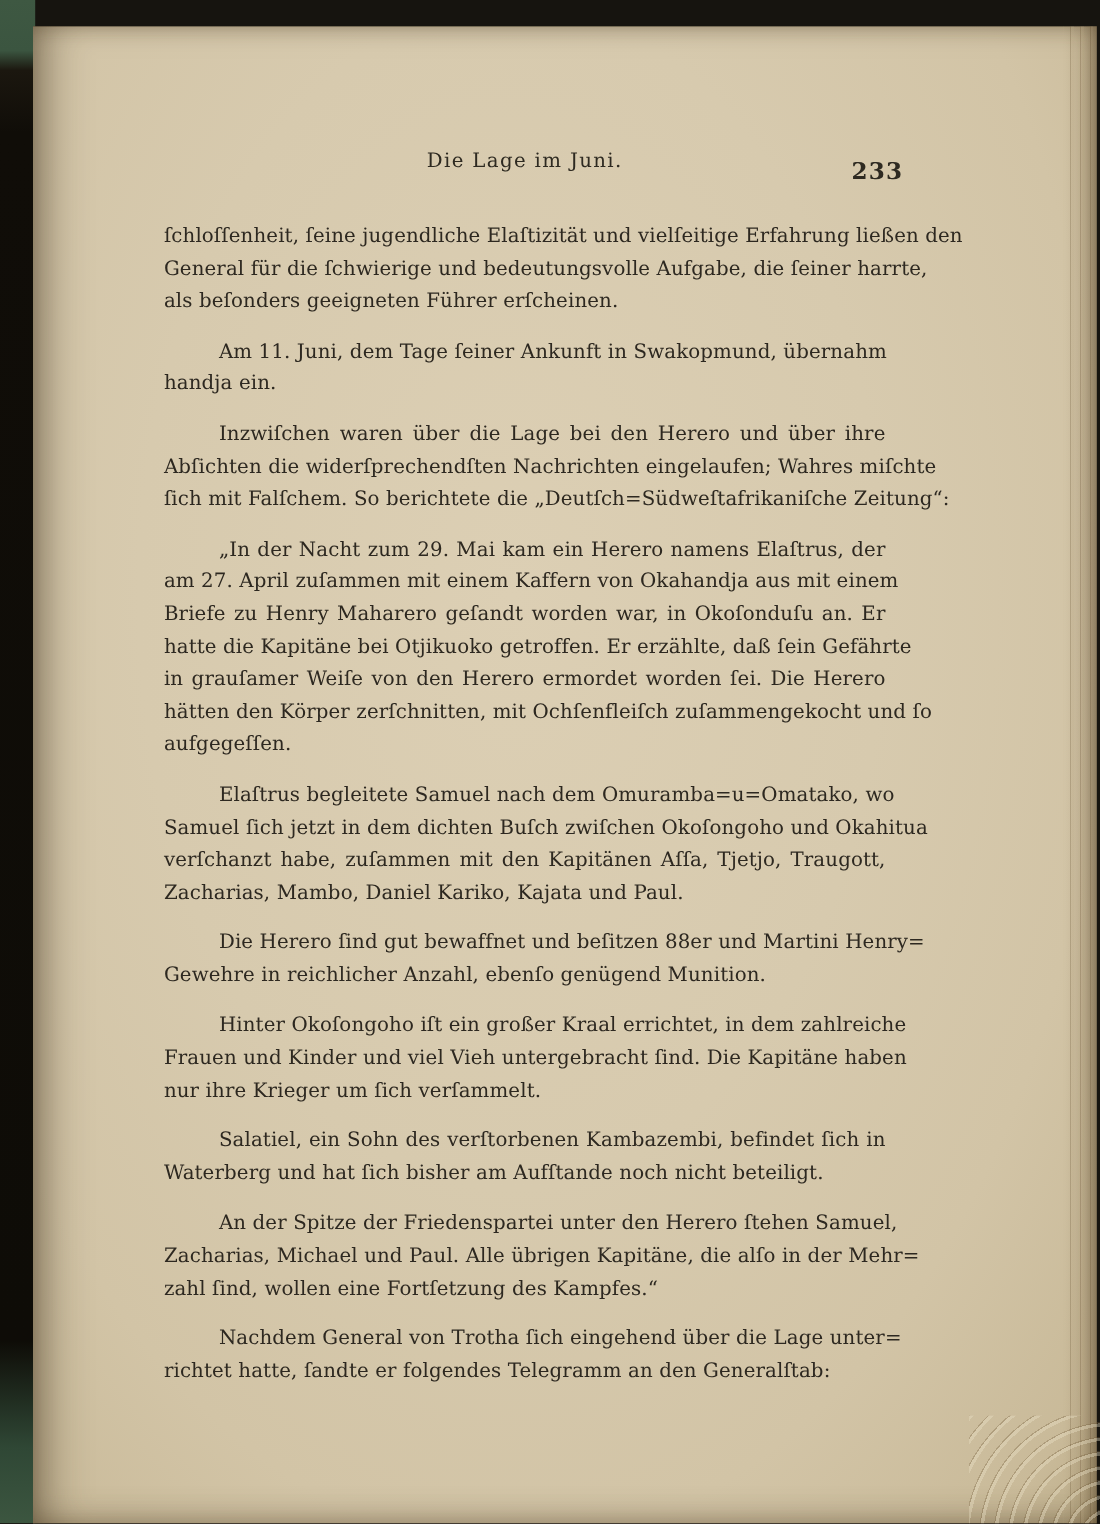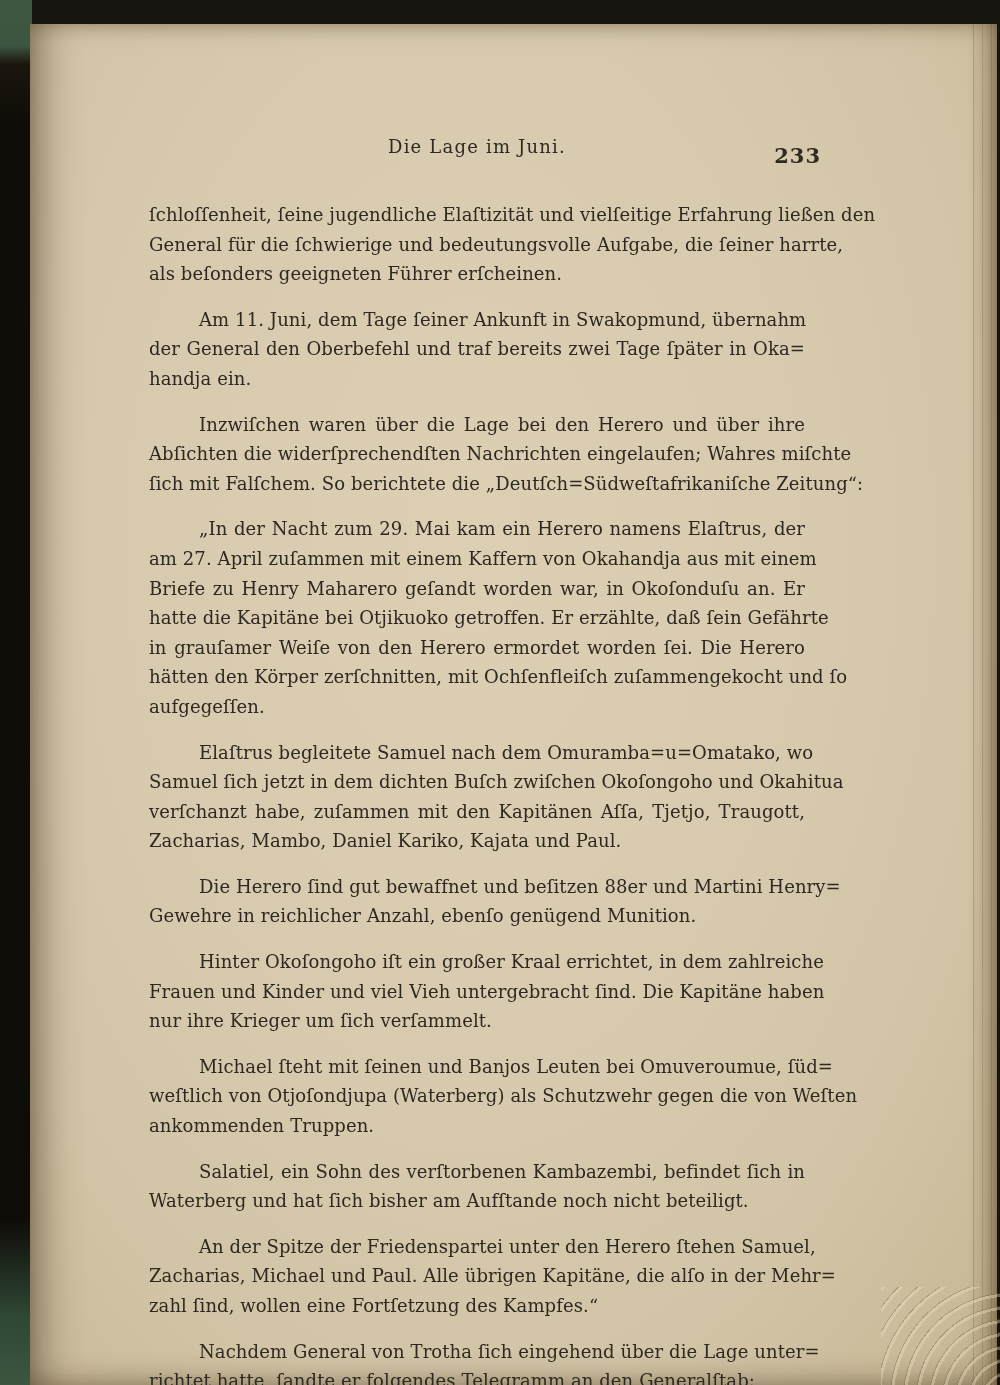--- a/index.html
+++ b/index.html
@@ -108,21 +108,20 @@
       <span class="page-number">233</span>
     </div>
     <div class="text-block" id="text-block">
         <div class="paragraph">
           <div class="line">ſchloſſenheit, ſeine jugendliche Elaſtizität und vielſeitige Erfahrung ließen den</div>
           <div class="line">General für die ſchwierige und bedeutungsvolle Aufgabe, die ſeiner harrte,</div>
           <div class="line last">als beſonders geeigneten Führer erſcheinen.</div>
         </div>
         <div class="paragraph">
           <div class="line indent">Am 11. Juni, dem Tage ſeiner Ankunft in Swakopmund, übernahm</div>
-          <div class="line">der General den Oberbefehl und traf bereits zwei Tage ſpäter in Oka=</div>
           <div class="line last">handja ein.</div>
         </div>
         <div class="paragraph">
           <div class="line indent">Inzwiſchen waren über die Lage bei den Herero und über ihre</div>
           <div class="line">Abſichten die widerſprechendſten Nachrichten eingelaufen; Wahres miſchte</div>
           <div class="line last">ſich mit Falſchem. So berichtete die „Deutſch=Südweſtafrikaniſche Zeitung“:</div>
         </div>
         <div class="paragraph">
           <div class="line indent">„In der Nacht zum 29. Mai kam ein Herero namens Elaſtrus, der</div>
           <div class="line">am 27. April zuſammen mit einem Kaffern von Okahandja aus mit einem</div>
@@ -141,25 +140,20 @@
         <div class="paragraph">
           <div class="line indent">Die Herero ſind gut bewaffnet und beſitzen 88er und Martini Henry=</div>
           <div class="line last">Gewehre in reichlicher Anzahl, ebenſo genügend Munition.</div>
         </div>
         <div class="paragraph">
           <div class="line indent">Hinter Okoſongoho iſt ein großer Kraal errichtet, in dem zahlreiche</div>
           <div class="line">Frauen und Kinder und viel Vieh untergebracht ſind. Die Kapitäne haben</div>
           <div class="line last">nur ihre Krieger um ſich verſammelt.</div>
         </div>
         <div class="paragraph">
-          <div class="line indent">Michael ſteht mit ſeinen und Banjos Leuten bei Omuveroumue, ſüd=</div>
-          <div class="line">weſtlich von Otjoſondjupa (Waterberg) als Schutzwehr gegen die von Weſten</div>
-          <div class="line last">ankommenden Truppen.</div>
-        </div>
-        <div class="paragraph">
           <div class="line indent">Salatiel, ein Sohn des verſtorbenen Kambazembi, befindet ſich in</div>
           <div class="line last">Waterberg und hat ſich bisher am Aufſtande noch nicht beteiligt.</div>
         </div>
         <div class="paragraph">
           <div class="line indent">An der Spitze der Friedenspartei unter den Herero ſtehen Samuel,</div>
           <div class="line">Zacharias, Michael und Paul. Alle übrigen Kapitäne, die alſo in der Mehr=</div>
           <div class="line last">zahl ſind, wollen eine Fortſetzung des Kampfes.“</div>
         </div>
         <div class="paragraph">
           <div class="line indent">Nachdem General von Trotha ſich eingehend über die Lage unter=</div>

